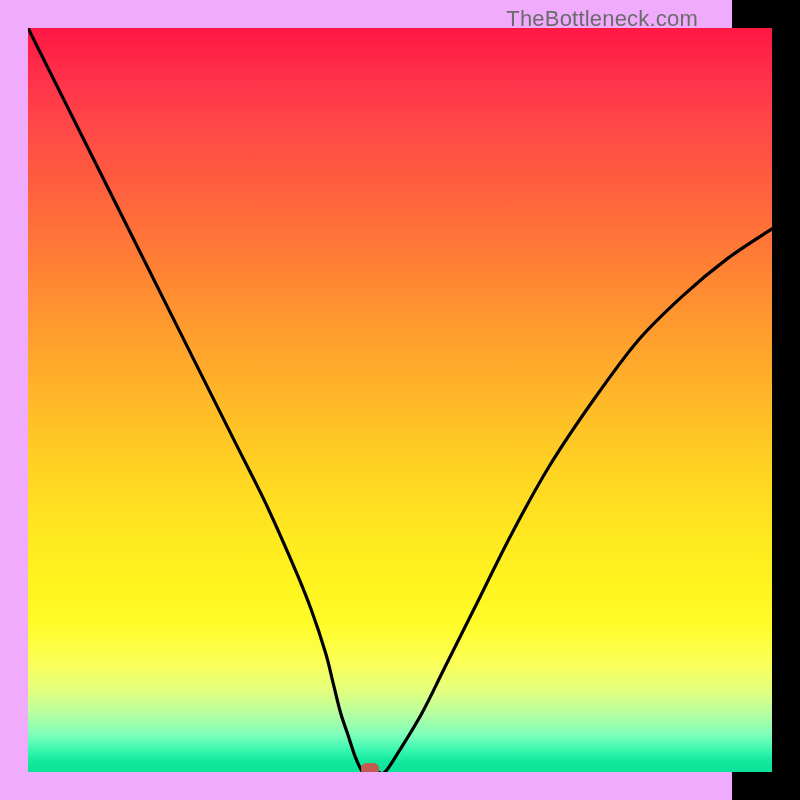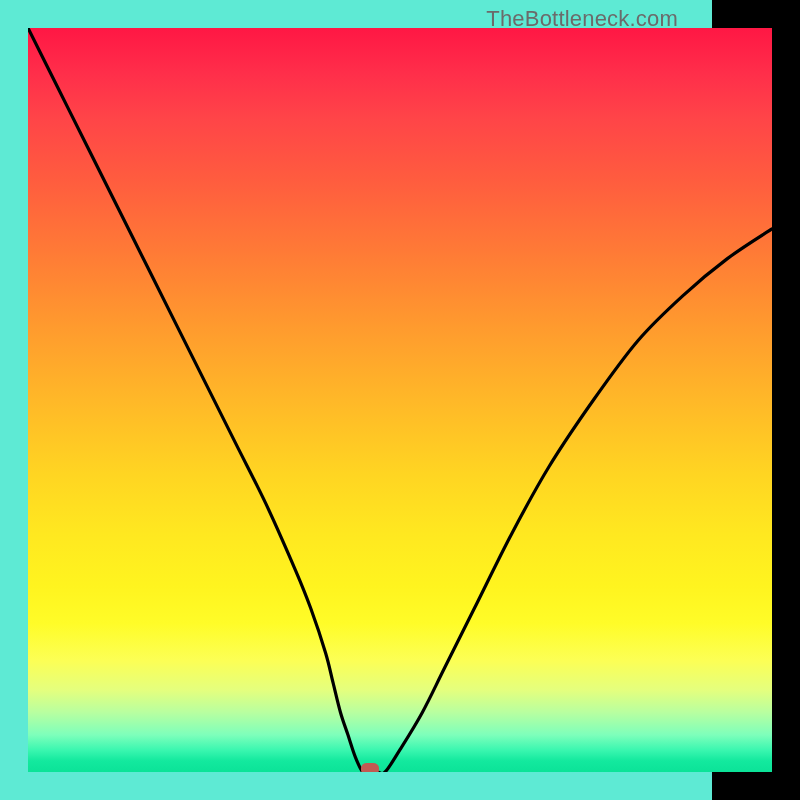--- a/index.html
+++ b/index.html
@@ -10,21 +10,22 @@
     background: #000;
     overflow: hidden;
     font-family: Arial, Helvetica, sans-serif;
   }
   .frame {
     position: absolute;
     left: 0;
     top: 0;
     width: 712px;
     height: 800px;
-    background: #5eead4;
+    background: #f0abfc;
+    padding-left: 20px;
   }
   .plot-area {
     position: absolute;
     left: 28px;
     top: 28px;
     width: 744px;
     height: 744px;
     overflow: hidden;
   }
   .gradient-bg {

